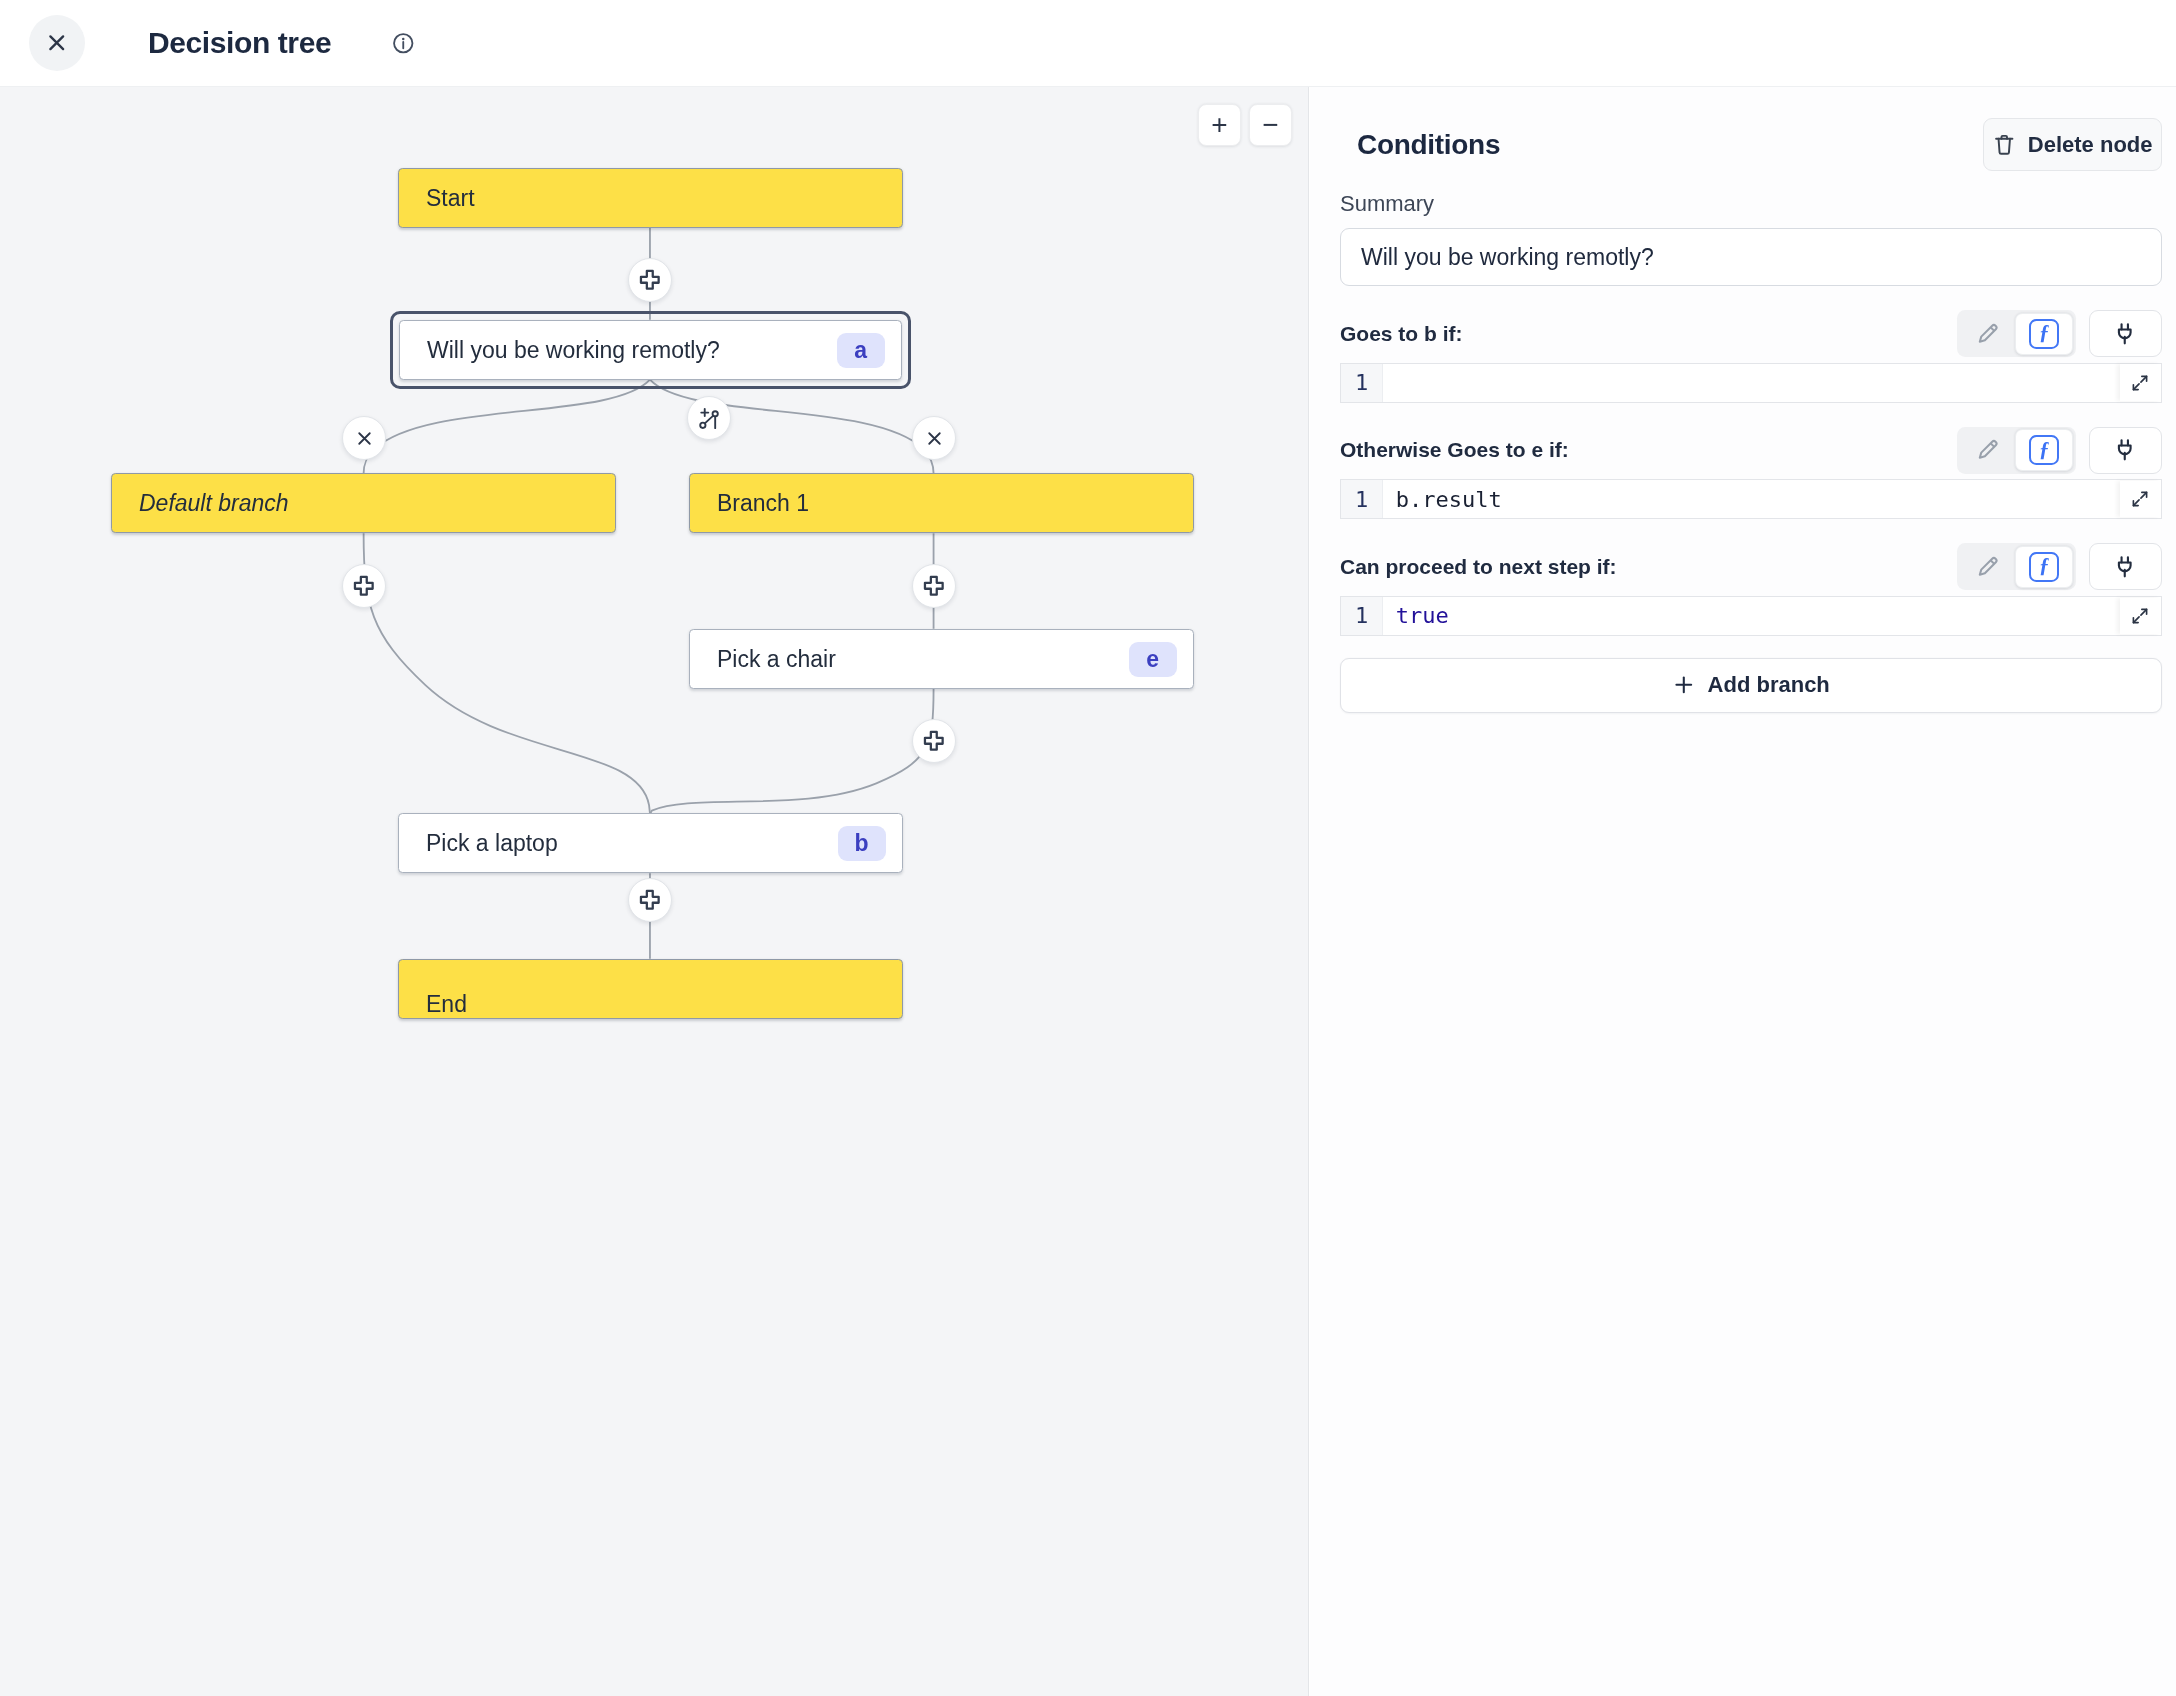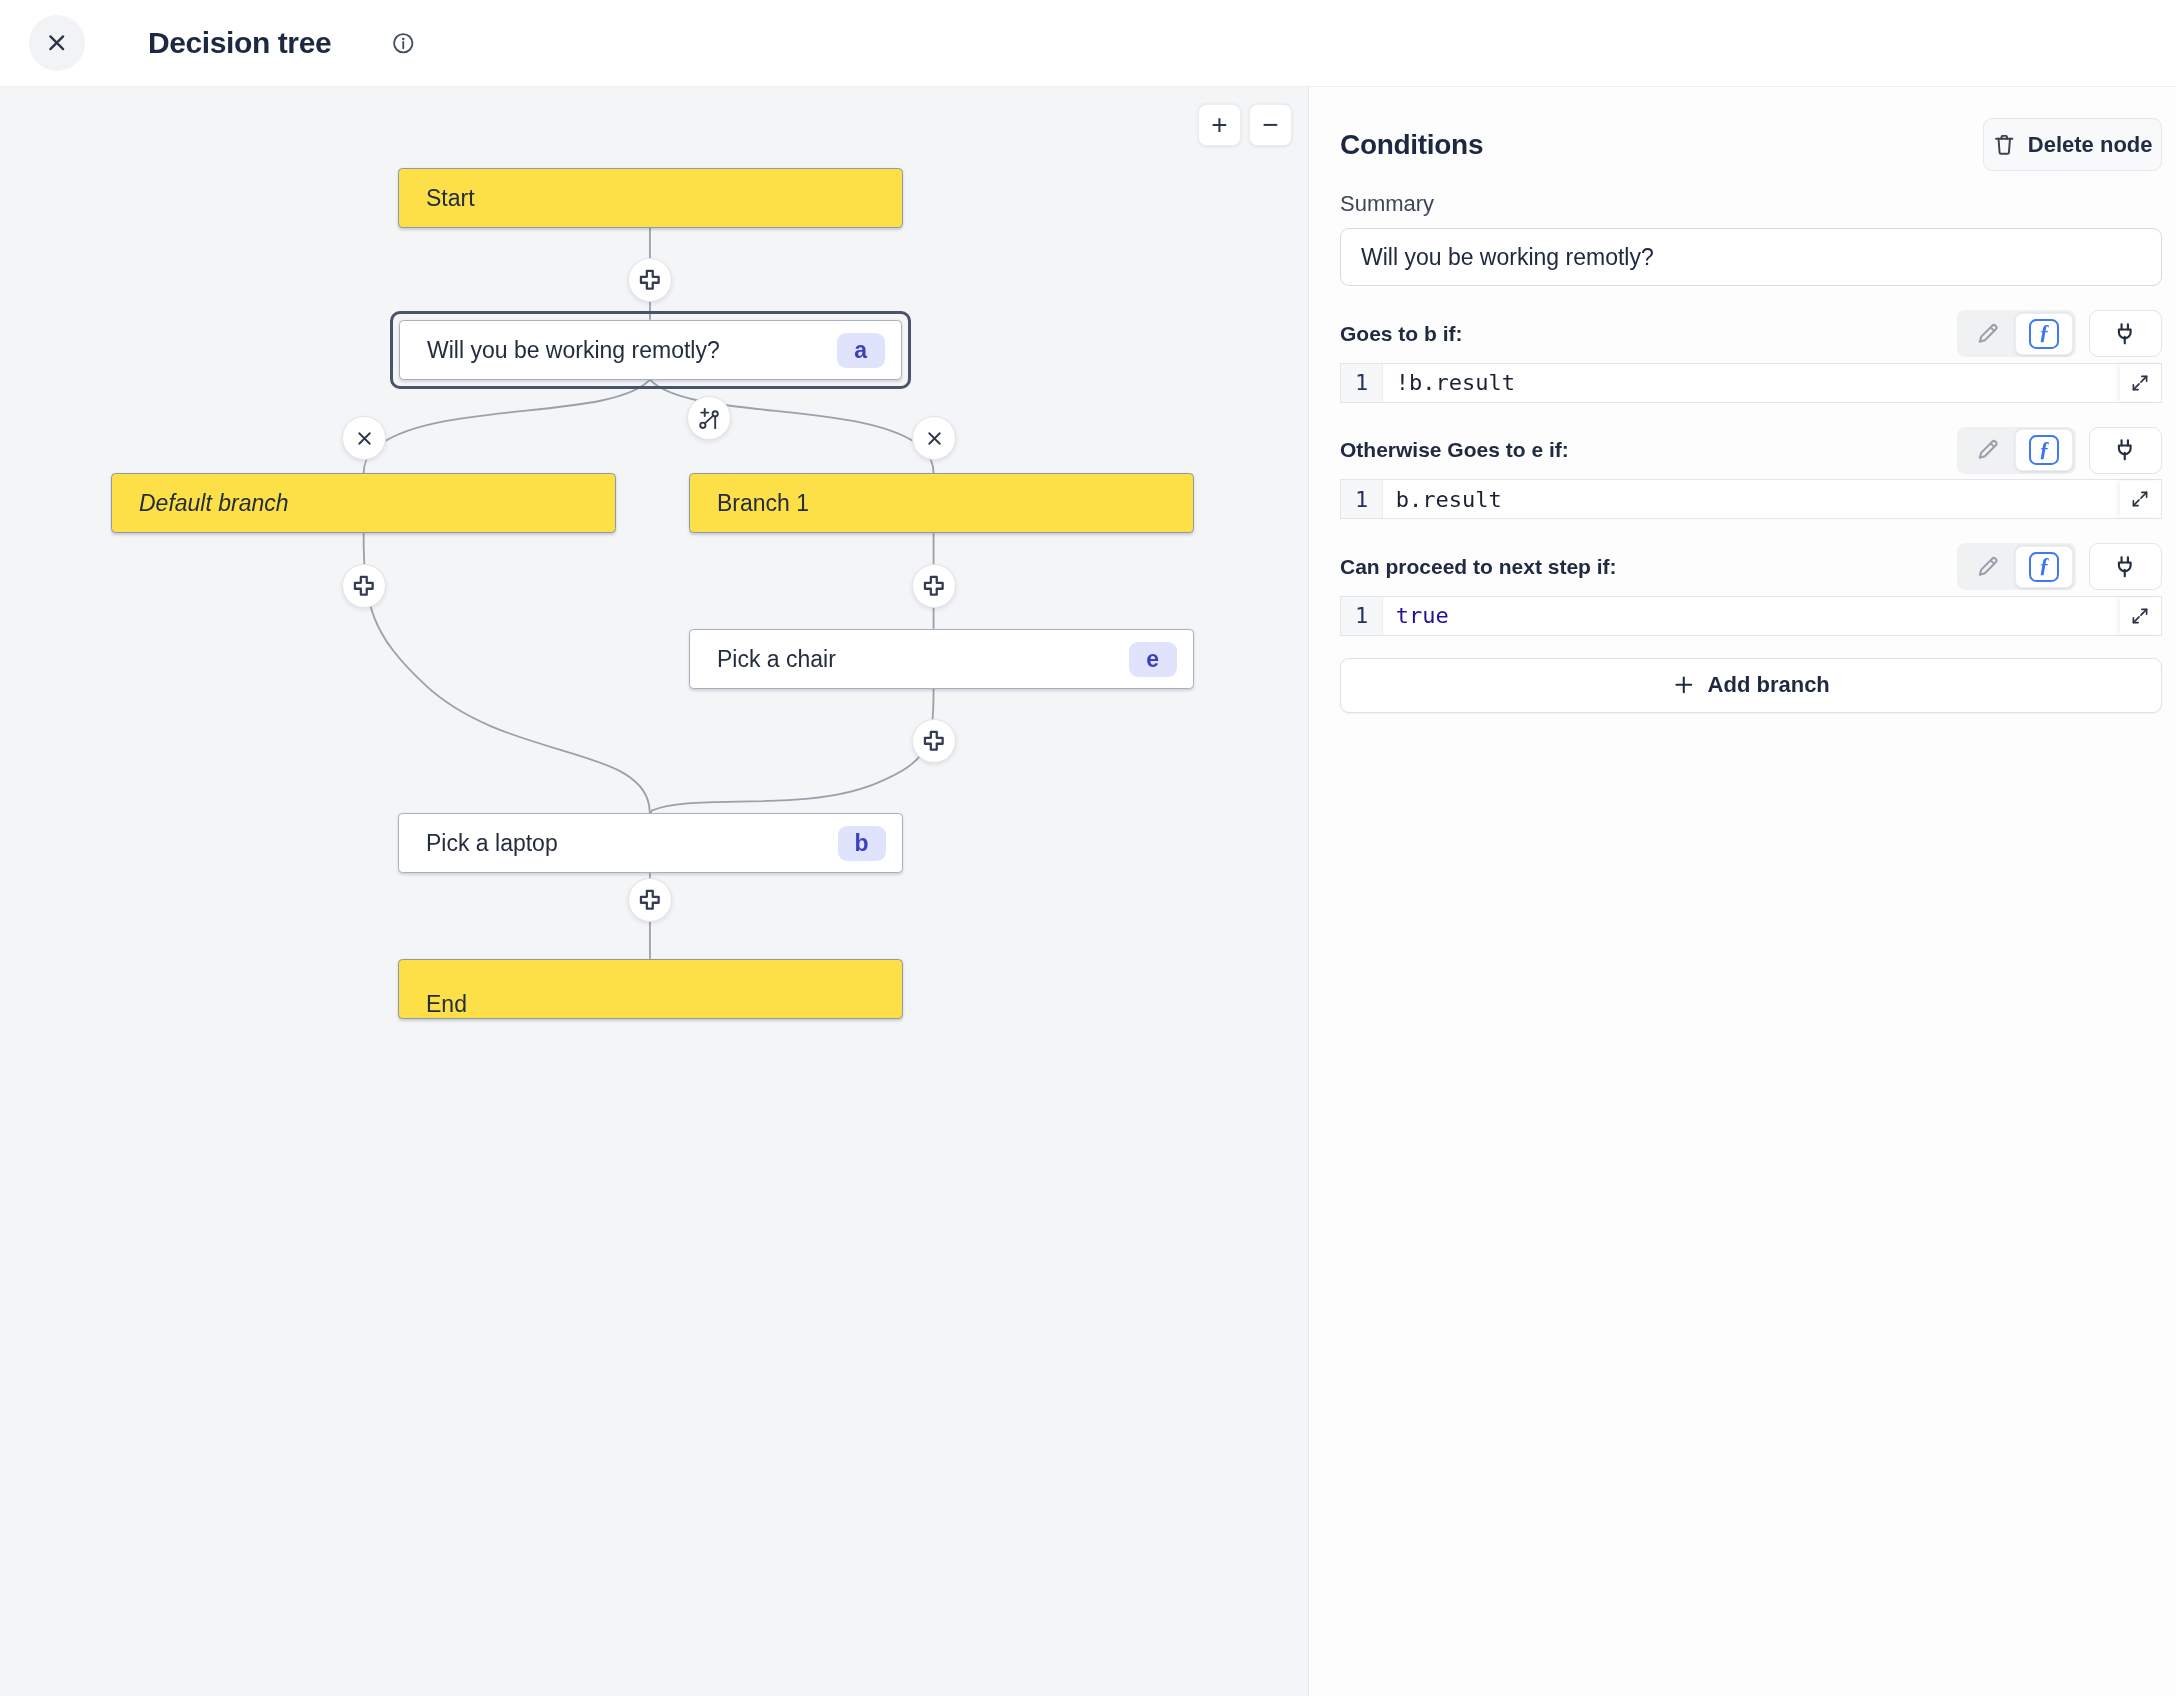--- a/index.html
+++ b/index.html
@@ -64,21 +64,21 @@
     box-shadow:0 1.8px 4.5px rgba(20,30,45,.10);
     display:flex; align-items:center; justify-content:center;
     z-index:2; cursor:pointer; padding:0;
   }
 
   
   .panel {
     position:absolute; left:1310px; top:87px; width:866px; height:1609px;
     background:#fdfdfe; padding:0 14.5px 0 30px; z-index:3;
   }
-  .panel-header { display:flex; align-items:center; justify-content:space-between; margin-top:31px; }
+  .panel-header { display:flex; align-items:center; justify-content:space-between; margin-top:31px;margin-left:17px; }
   .panel-title { font-size:28px; font-weight:700; color:#1c2840; letter-spacing:-0.3px; }
   .delete-btn {
     height:53px; display:flex; align-items:center; gap:11.8px; padding:0 8px;
     background:#f8f9fa; border:0.9px solid #e5e7ea; border-radius:9px;
     font-size:22px; font-weight:700; color:#222d42; cursor:pointer;
     font-family:"Liberation Sans", sans-serif;
   }
   .summary-label { margin-top:20px; font-size:22px; color:#3d4656; }
   .summary-input {
     margin-top:11px; width:822px; height:58px; border:1.4px solid #d7dbe1; border-radius:9px;
@@ -324,21 +324,20 @@
                     <path d="M15 3.2 V8"></path>
                   <path d="M6.5 8 h11 v2.8 a5.5 5.5 0 0 1 -11 0 z"></path>
                   <path d="M12 14.9 V21"></path>
                 </svg>
               </span>
             </button>
           </div>
         </div>
         <div class="editor">
           <div class="gutter">1</div>
-          <div class="code-line" data-tone="plain">!b.result</div>
           <button class="expand-btn">
             <span>
               <svg width="22" height="22" viewBox="0 0 24 24" fill="none" stroke="#2b3445" stroke-width="1.8" stroke-linecap="round" stroke-linejoin="round">
                 <path d="M14 4.8 h5.2 V10"></path>
                   <path d="M19.2 4.8 L13 11"></path>
                 <path d="M10 19.2 H4.8 V14"></path>
                   <path d="M4.8 19.2 L11 13"></path>
               </svg>
             </span>
           </button>

